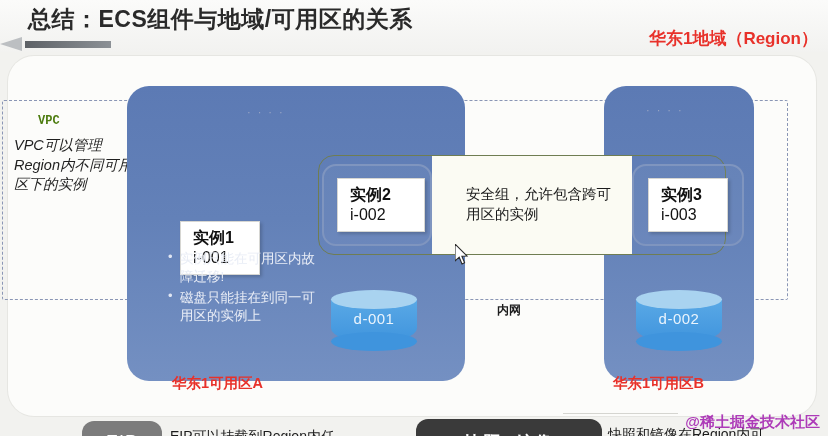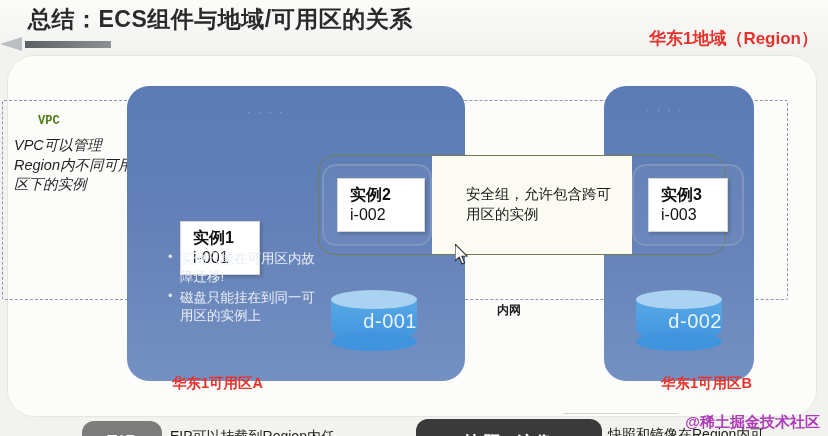--- a/index.html
+++ b/index.html
@@ -130,39 +130,39 @@
   }
   .disk .top{
     position:absolute; left:0; top:0; width:86px; height:19px;
     background:#a9d3f0; border-radius:50%;
   }
   .disk .bot{
     position:absolute; left:0; top:42px; width:86px; height:19px;
     background:#3f94dd; border-radius:50%;
   }
   .disk .lbl{
-    position:absolute; left:0; top:20px; width:86px; text-align:right;
-    font-size:20px; color:#eaf4fd; z-index:3; letter-spacing:.5px;
+    position:absolute; left:0; top:20px; width:86px; text-align:center;
+    font-size:15px; color:#eaf4fd; z-index:3; letter-spacing:.5px;
   }
   #disk-1{ left:331px; top:238px; }
   #disk-2{ left:636px; top:238px; }
 
   
   #intranet{
     position:absolute; left:497px; top:250px;
     font-size:12px; color:#1d1d1d; font-weight:600;
   }
 
   
   .az-name{
     position:absolute; font-size:14.5px; font-weight:700; color:#e8312a;
     white-space:nowrap;
   }
   #az-a-name{ left:172px; top:322px; }
-  #az-b-name{ left:613px; top:322px;margin-left:48px; }
+  #az-b-name{ left:613px; top:322px; }
 
   
   .chip{
     position:absolute; border-radius:12px; color:#ffffff;
     display:flex; align-items:center; justify-content:center;
     font-size:18px; letter-spacing:1px;
   }
   #eip-chip{ left:82px; top:369px; width:80px; height:43px; background:#7c7c7c; }
   #snap-chip{ left:416px; top:367px; width:186px; height:47px; background:#3a3a3a; font-weight:700; }
   .chip-text{

